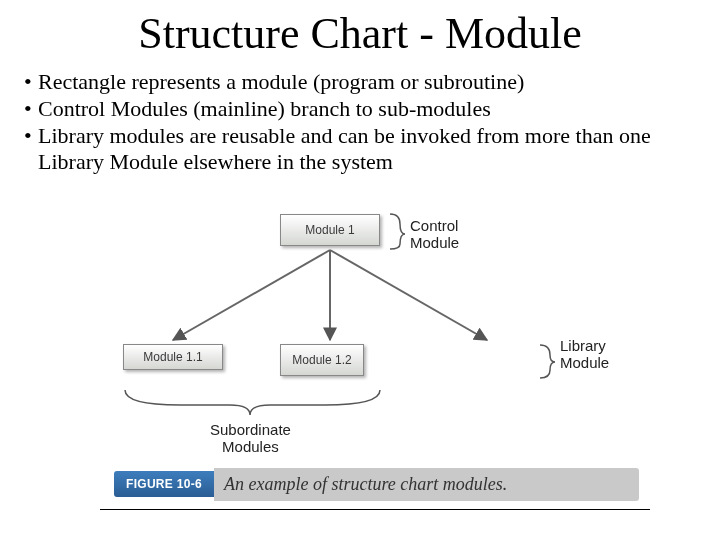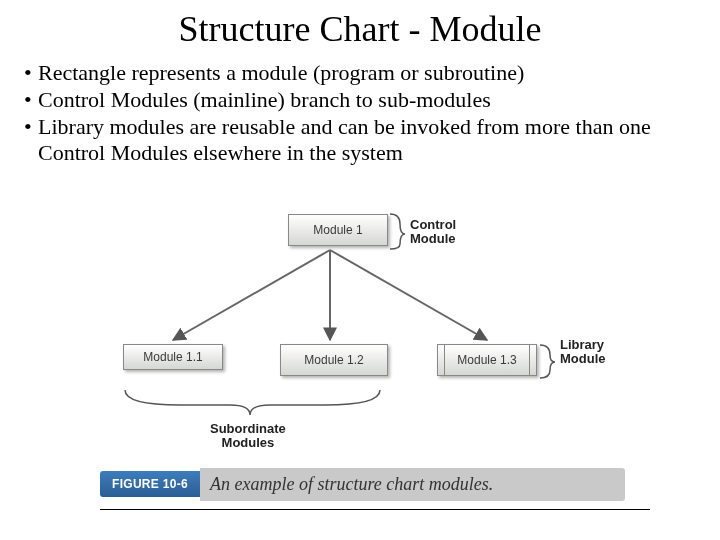--- a/index.html
+++ b/index.html
@@ -7,21 +7,21 @@
     width: 720px;
     height: 540px;
     background: #fff;
     font-family: "Times New Roman", Times, serif;
     color: #000;
     position: relative;
     overflow: hidden;
   }
   .title {
     text-align: center;
-    font-size: 36px;
+    font-size: 44px;
     font-weight: normal;
     padding-top: 8px;
     padding-bottom: 10px;
   }
   .bullets {
     padding: 0 28px 0 24px;
     font-size: 22px;
     line-height: 1.22;
   }
   .bullet-row { display: flex; }
@@ -77,29 +77,29 @@
     top: 0; bottom: 0;
     width: 1px;
     background: #888;
   }
   .lib .bar-l { left: 6px; }
   .lib .bar-r { right: 6px; }
 
   .ann {
     position: absolute;
     font-family: Arial, sans-serif;
-    font-size: 13px;
-    font-weight: bold;
+    font-size: 15px;
+    font-weight: normal;
     color: #222;
     line-height: 1.1;
   }
 
   .figbar {
     position: absolute;
-    left: 0;
+    left: 14px;
     bottom: 8px;
     width: 100%;
     height: 16px;
     display: flex;
     align-items: center;
   }
   .figtag {
     background: #2b6aa8;
     background: linear-gradient(#3d7dbd, #2a5d94);
     color: #fff;
@@ -139,21 +139,21 @@
   <div class="bullet-row">
     <div class="dot">•</div>
     <div class="bt">Rectangle represents a module (program or subroutine)</div>
   </div>
   <div class="bullet-row">
     <div class="dot">•</div>
     <div class="bt">Control Modules (mainline) branch to sub-modules</div>
   </div>
   <div class="bullet-row">
     <div class="dot">•</div>
-    <div class="bt">Library modules are reusable and can be invoked from more than one Control Modules elsewhere in the system</div>
+    <div class="bt">Library modules are reusable and can be invoked from more than one Library Module elsewhere in the system</div>
   </div>
 </div>
 
 <div class="diagram-wrap">
 
   <svg class="svg-edge" viewBox="0 0 525 300">
     <defs>
       <marker id="arr" viewBox="0 0 10 10" refX="9" refY="5" markerWidth="7" markerHeight="7" orient="auto-start-reverse">
         <path d="M 0 0 L 10 5 L 0 10 z" fill="#555"></path>
       </marker>
@@ -163,29 +163,24 @@
     <line x1="230" y1="50" x2="230" y2="140" stroke="#666" stroke-width="2" marker-end="url(#arr)"></line>
     <line x1="230" y1="50" x2="387" y2="140" stroke="#666" stroke-width="2" marker-end="url(#arr)"></line>
 
     <path d="M 290 20 Q 300 20 300 30 Q 300 40 305 40 Q 300 40 300 50 Q 300 55 290 55" fill="none" stroke="#555" stroke-width="1.5" transform="translate(0,-6)"></path>
 
     <path d="M 440 145 Q 450 145 450 155 Q 450 162 455 162 Q 450 162 450 170 Q 450 178 440 178" fill="none" stroke="#555" stroke-width="1.5"></path>
 
     <path d="M 25 190 Q 25 205 80 205 L 130 205 Q 150 205 150 215 Q 150 205 170 205 L 225 205 Q 280 205 280 190" fill="none" stroke="#555" stroke-width="1.5"></path>
   </svg>
 
-  <div class="mod" style="left:188px; top:14px; width:100px; height:32px;">Module 1</div>
+  <div class="mod" style="left:180px; top:14px; width:100px; height:32px;">Module 1</div>
 
   <div class="mod" style="left:23px; top:144px; width:100px; height:26px;">Module 1.1</div>
-  <div class="mod" style="left:180px; top:144px; width:108px; height:32px;">Module 1.2</div>
-  <div class="lib" style="left:337px; top:144px;">
-    <span class="bar-l"></span>
-    <span>Module 1.3</span>
-    <span class="bar-r"></span>
-  </div>
+  <div class="mod" style="left:180px; top:144px; width:84px; height:32px;">Module 1.2</div>
 
   <div class="ann" style="left:310px; top:18px; white-space:pre;">Control
 Module</div>
   <div class="ann" style="left:460px; top:138px; white-space:pre;">Library
 Module</div>
   <div class="ann" style="left:110px; top:222px; white-space:pre; text-align:center;">Subordinate
 Modules</div>
 
   <div class="figbar">
     <div class="figtag">FIGURE 10-6</div>

